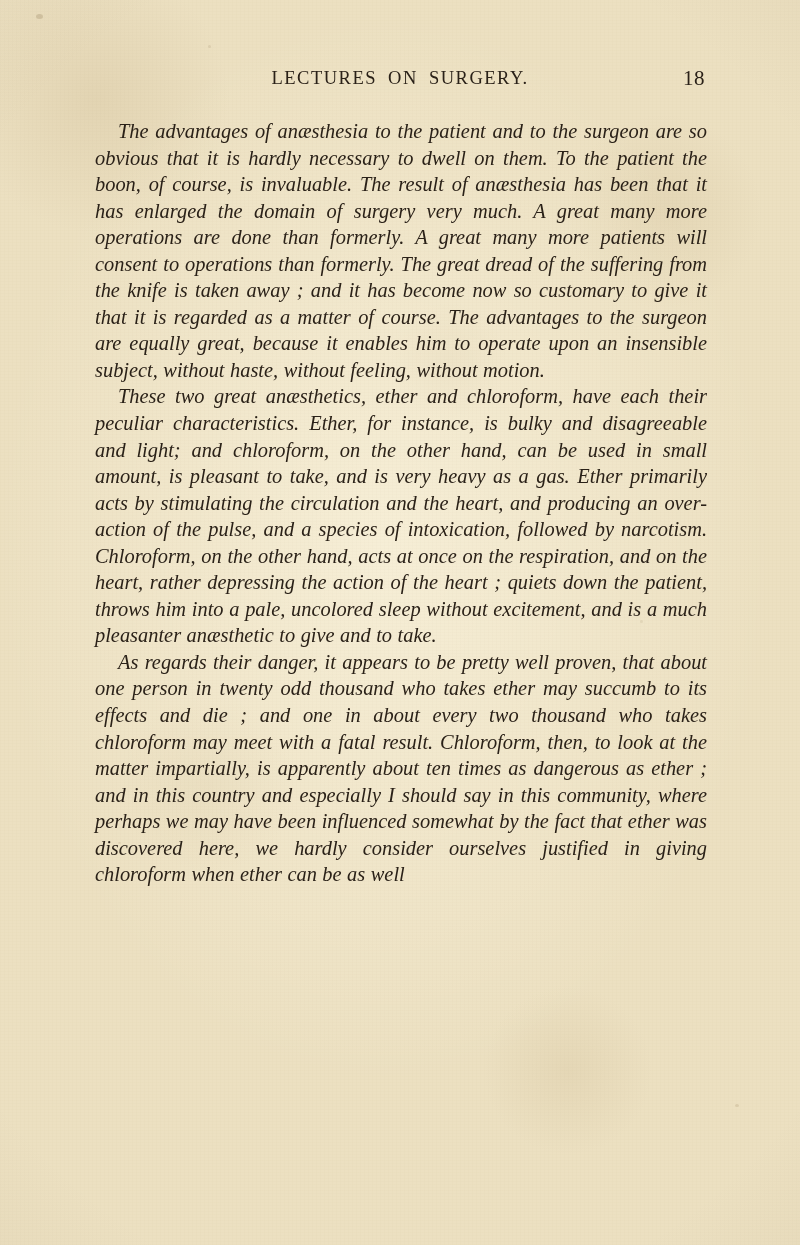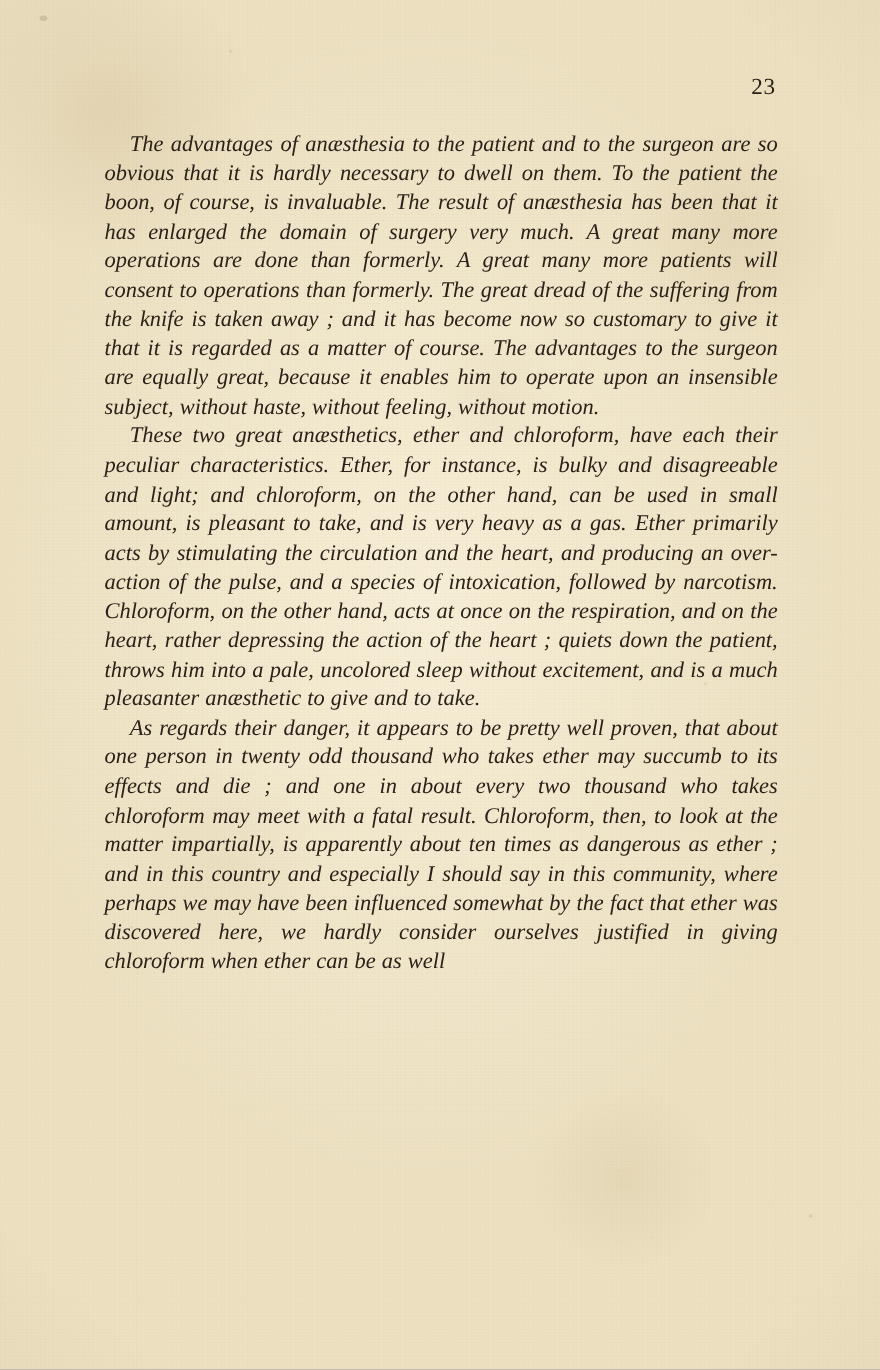--- a/index.html
+++ b/index.html
@@ -99,22 +99,25 @@
 <div class="page">
 
   <div class="grain"></div>
 
   <div class="speck" style="left:36px;  top:14px;  width:7px; height:5px; opacity:0.55;"></div>
   <div class="speck" style="left:208px; top:45px;  width:3px; height:3px; opacity:0.35;"></div>
   <div class="speck" style="left:735px; top:1104px; width:4px; height:3px; opacity:0.40;"></div>
   <div class="speck" style="left:118px; top:842px; width:3px; height:2px; opacity:0.30;"></div>
   <div class="speck" style="left:640px; top:620px; width:3px; height:3px; opacity:0.28;"></div>
 
+  <div class="running-head">
+    <span class="running-head-title">Lectures on Surgery.</span>
+  </div>
 
-  <div class="folio">23</div>
+  <div class="folio">18</div>
 
   <div class="textblock">
     <p>The advantages of anæsthesia to the patient and to the surgeon are so obvious that it is hardly necessary to dwell on them.  To the patient the boon, of course, is invaluable.  The result of anæsthesia has been that it has enlarged the domain of surgery very much.  A great many more operations are done than formerly. A great many more patients will consent to operations than formerly.  The great dread of the suffering from the knife is taken away ; and it has become now so customary to give it that it is regarded as a matter of course.  The advantages to the surgeon are equally great, because it enables him to operate upon an insensible subject, without haste, without feeling, without motion.</p>
     <p>These two great anæsthetics, ether and chloroform, have each their peculiar characteristics.  Ether, for instance, is bulky and disagreeable and light; and chloroform, on the other hand, can be used in small amount, is pleasant to take, and is very heavy as a gas.  Ether primarily acts by stimulating the circulation and the heart, and producing an over-action of the pulse, and a species of intoxication, followed by narcotism.  Chloroform, on the other hand, acts at once on the respiration, and on the heart, rather depressing the action of the heart ; quiets down the patient, throws him into a pale, uncolored sleep without excitement, and is a much pleasanter anæsthetic to give and to take.</p>
     <p>As regards their danger, it appears to be pretty well proven, that about one person in twenty odd thousand who takes ether may succumb to its effects and die ; and one in about every two thousand who takes chloroform may meet with a fatal result.  Chloroform, then, to look at the matter impartially, is apparently about ten times as dangerous as ether ; and in this country and especially I should say in this community, where perhaps we may have been influenced somewhat by the fact that ether was discovered here, we hardly consider ourselves justified in giving chloroform when ether can be as well</p>
   </div>
 
 </div>
 
 </body></html>

